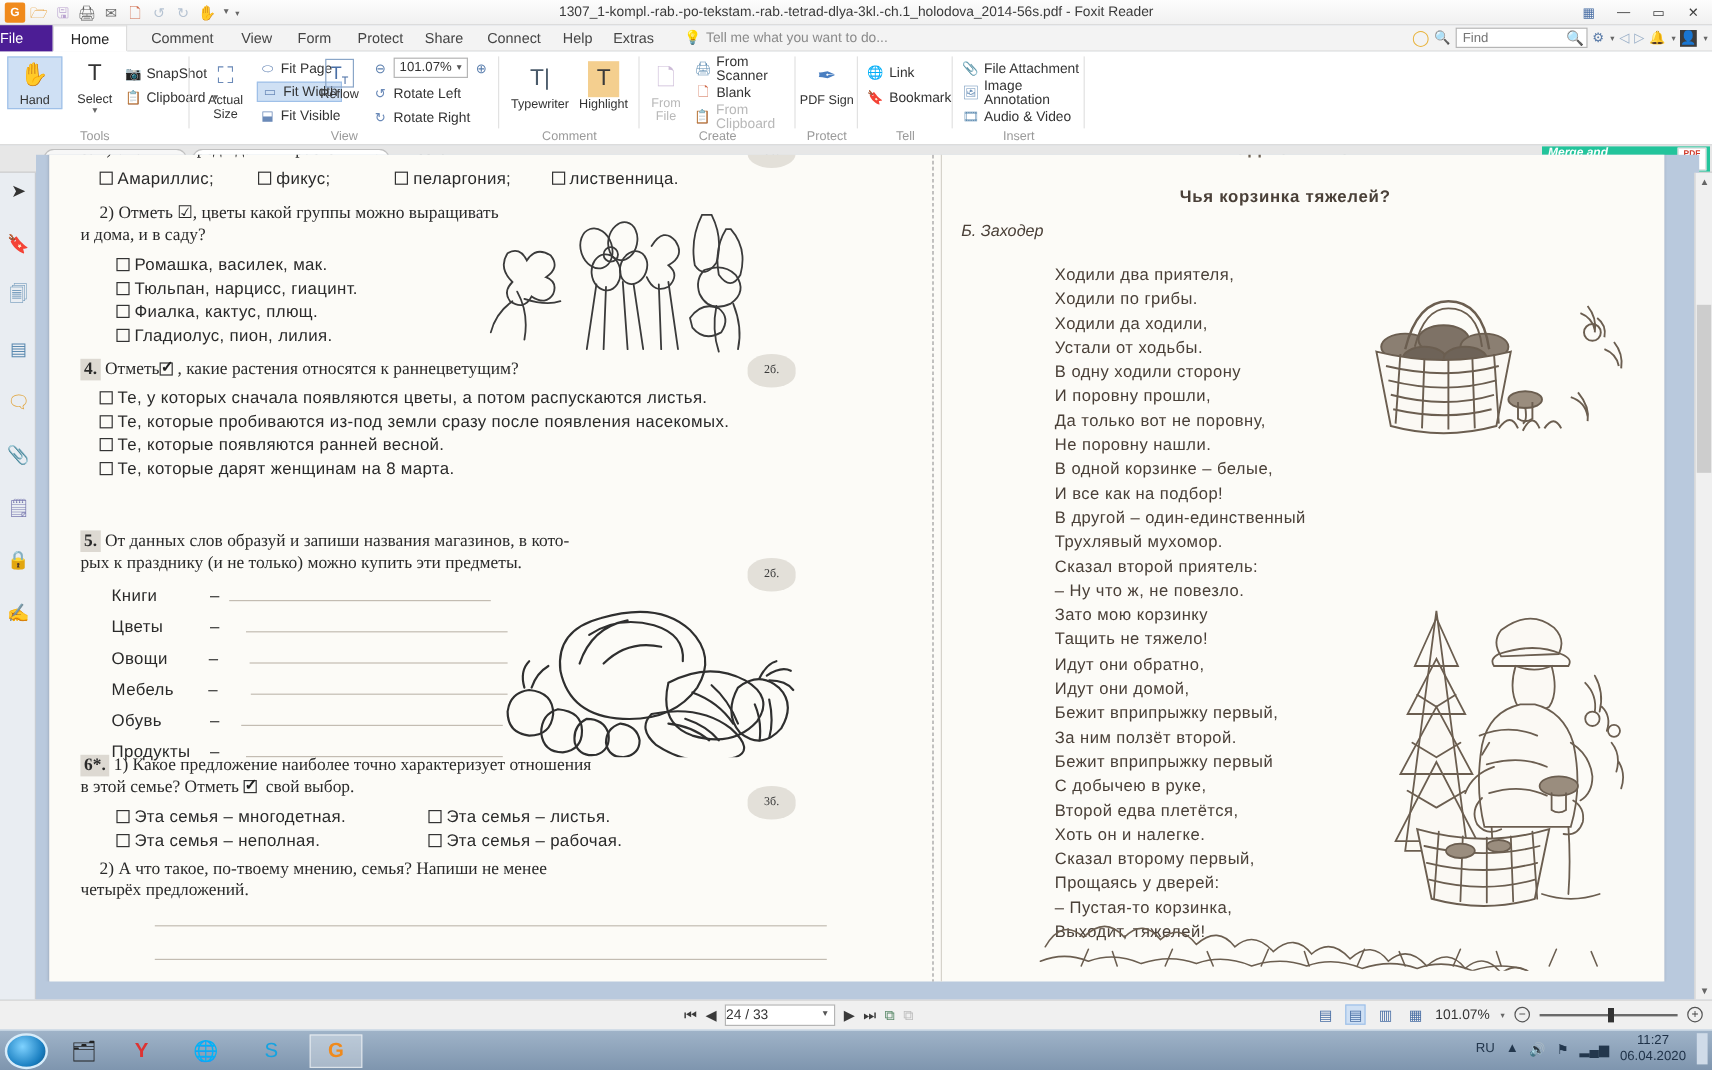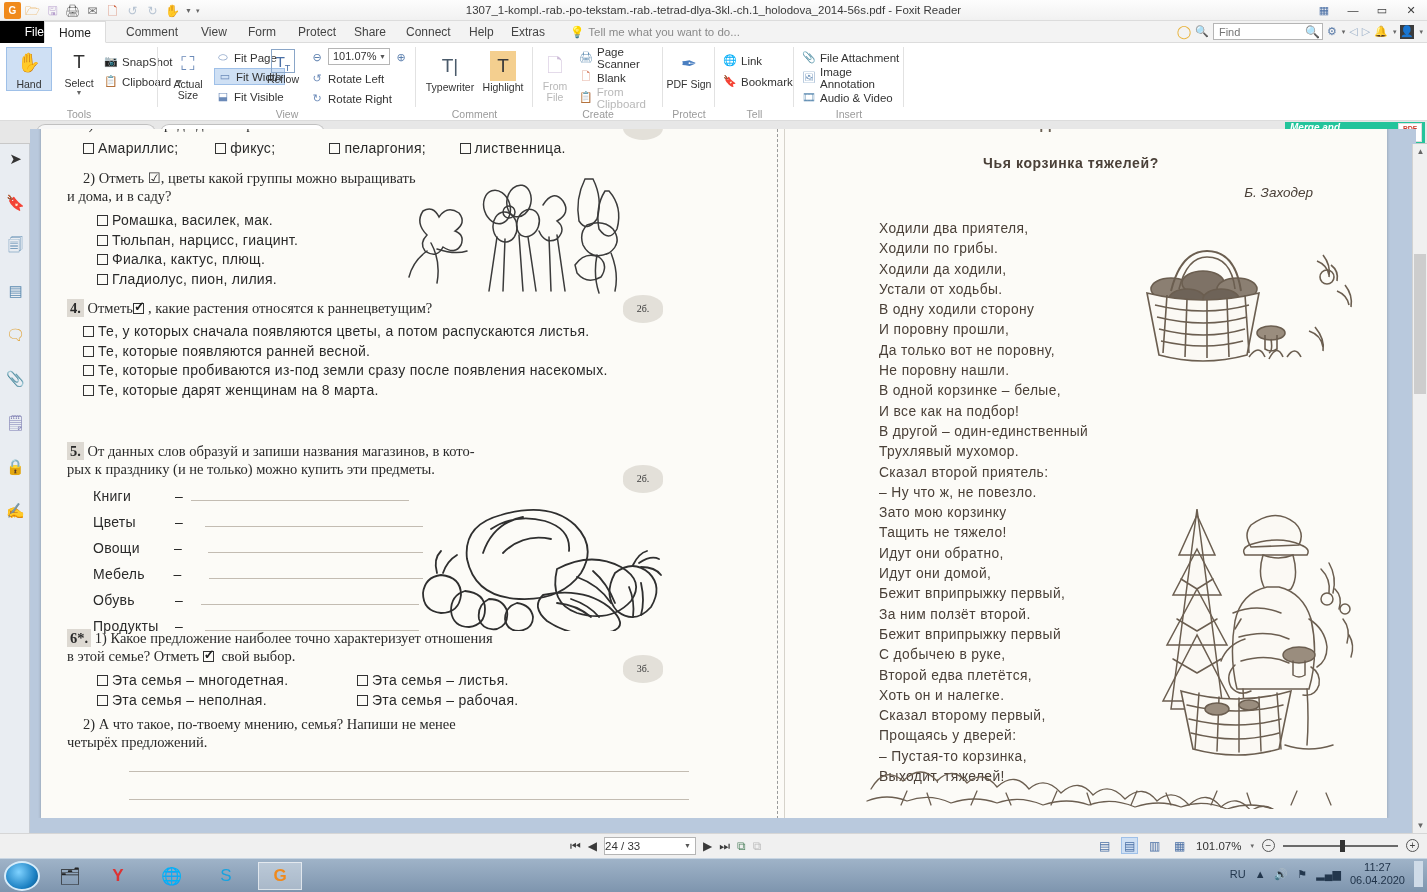--- a/index.html
+++ b/index.html
@@ -32,21 +32,21 @@
   .wincontrols { position:absolute; right:2px; top:1px; display:flex; gap:1px; }
   .wc { width:28px; height:18px; display:flex; align-items:center; justify-content:center;
     font-size:11px; color:#404040; }
   .wc.grid { color:#4a6fa5; }
 
   
   .tabbar { position:absolute; left:0; top:21px; width:1427px; height:22px;
     background:#f3f3f3; border-bottom:1px solid #dcdcdc; }
   .tab { position:absolute; top:0; height:22px; line-height:22px; padding:0 14px;
     font-size:12px; color:#444; cursor:default; }
-  .tab.file { background:#000000; color:#fff; left:0; width:44px; padding:0; text-align:right; }
+  .tab.file { background:#4c1d95; color:#fff; left:0; width:44px; padding:0; text-align:left; }
   .tab.active { background:#fff; border:1px solid #dcdcdc; border-bottom:1px solid #fff; color:#222; }
   .tellme { position:absolute; left:500px; top:0; height:22px; line-height:22px;
     font-size:11.5px; color:#8a8a8a; }
   .tellme .bulb { color:#f0a52a; margin-right:4px; }
   .tb-right { position:absolute; right:4px; top:2px; display:flex; align-items:center; gap:4px; }
   .findbox { width:110px; height:17px; background:#fff; border:1px solid #b5b5b5;
     display:flex; align-items:center; padding:0 3px; }
   .findbox input { border:0; outline:0; width:88px; font-size:11px; color:#888;
     font-family:"Liberation Sans", sans-serif; background:transparent; }
   .mini { font-size:11px; color:#5a7ba8; display:flex; align-items:center; }
@@ -123,21 +123,21 @@
     background:#e3e0d9; border-radius:50%/42%; }
   .blank-line { display:inline-block; border-bottom:1px solid #c3bcb2; height:12px; }
   .fillrow { font-size:14px; line-height:26px; letter-spacing:.3px; display:flex;
     align-items:baseline; }
   .fillrow .lbl { width:82px; }
   .fillrow .dash { width:16px; }
 
   .rtitle { text-align:center; font-weight:bold; font-size:15px; letter-spacing:1px;
     color:#6b6054; }
   .rsub { text-align:center; font-weight:bold; font-size:14px; letter-spacing:.6px; }
-  .rauthor { text-align:right; font-style:italic; font-size:13.5px; padding-right:48px; }
+  .rauthor { font-style:italic; font-size:13.5px; padding-right:48px; }
   .poem { font-size:13.8px; line-height:20.3px; letter-spacing:.4px; }
 
   .art { position:absolute; }
   .art svg { display:block; }
 
   
   .vscroll { position:absolute; right:0; top:144px; width:15px; height:689px;
     background:#f0f0f0; border-left:1px solid #d2d2d2; }
   .vscroll .thumb { position:absolute; left:1px; top:110px; width:12px; height:140px; background:#cdcdcd; }
   .vscroll .ar { position:absolute; left:0; width:15px; height:15px; text-align:center;
@@ -317,21 +317,21 @@
       <div class="sep"></div>
     </div>
 
     <div class="rgroup" style="left:533px;width:130px;">
       <div class="bigbtn" style="left:4px;top:8px;width:36px;color:#b8b8b8;">
         <span class="gl" style="color:#cdbcd8;">🗋</span>
         <span style="display:block;line-height:11px;">From File</span>
       </div>
       <div class="smallrow" style="left:46px;top:6px;">
         <span class="ic" style="color:#5b8ab0;">🖨</span>
-        <span>Page Scanner</span>
+        <span>From Scanner</span>
       </div>
       <div class="smallrow" style="left:46px;top:26px;">
         <span class="ic" style="color:#d06a4a;">🗋</span>
         <span>Blank</span>
       </div>
       <div class="smallrow dim" style="left:46px;top:46px;">
         <span class="ic">📋</span>
         <span>From Clipboard</span>
       </div>
       <div class="glabel">Create</div>
@@ -453,22 +453,22 @@
         </div>
 
         <div class="qline" style="position:absolute;left:0;top:180px;">
           <span class="qnum">4.</span>
           <span>Отметь</span><span class="cbx tick"></span><span>,  какие  растения  относятся  к  раннецветущим?</span>
         </div>
         <div class="pts" style="left:556px;top:176px;">2б.</div>
 
         <div style="position:absolute;left:16px;top:203px;width:600px;">
           <div class="opt" style="text-indent:-16px;padding-left:16px;"><span class="cbx"></span><span>Те,  у  которых  сначала  появляются  цветы,  а  потом  распускаются  листья.</span></div>
+          <div class="opt" style="text-indent:-16px;padding-left:16px;"><span class="cbx"></span><span>Те,  которые  пробиваются  из-под  земли  сразу  после  появления  насекомых.</span></div>
           <div class="opt"><span class="cbx"></span><span>Те,  которые  появляются  ранней  весной.</span></div>
-          <div class="opt" style="text-indent:-16px;padding-left:16px;"><span class="cbx"></span><span>Те,  которые  пробиваются  из-под  земли  сразу  после  появления  насекомых.</span></div>
           <div class="opt"><span class="cbx"></span><span>Те,  которые  дарят  женщинам  на  8  марта.</span></div>
         </div>
 
         <div class="qline" style="position:absolute;left:0;top:323px;">
           <span class="qnum">5.</span>
           <span>От  данных  слов  образуй  и  запиши  названия  магазинов,  в  кото-</span>
         </div>
         <div class="qline" style="position:absolute;left:0;top:341px;">рых  к  празднику  (и  не  только)  можно  купить  эти  предметы.</div>
         <div class="pts" style="left:556px;top:346px;">2б.</div>
 

